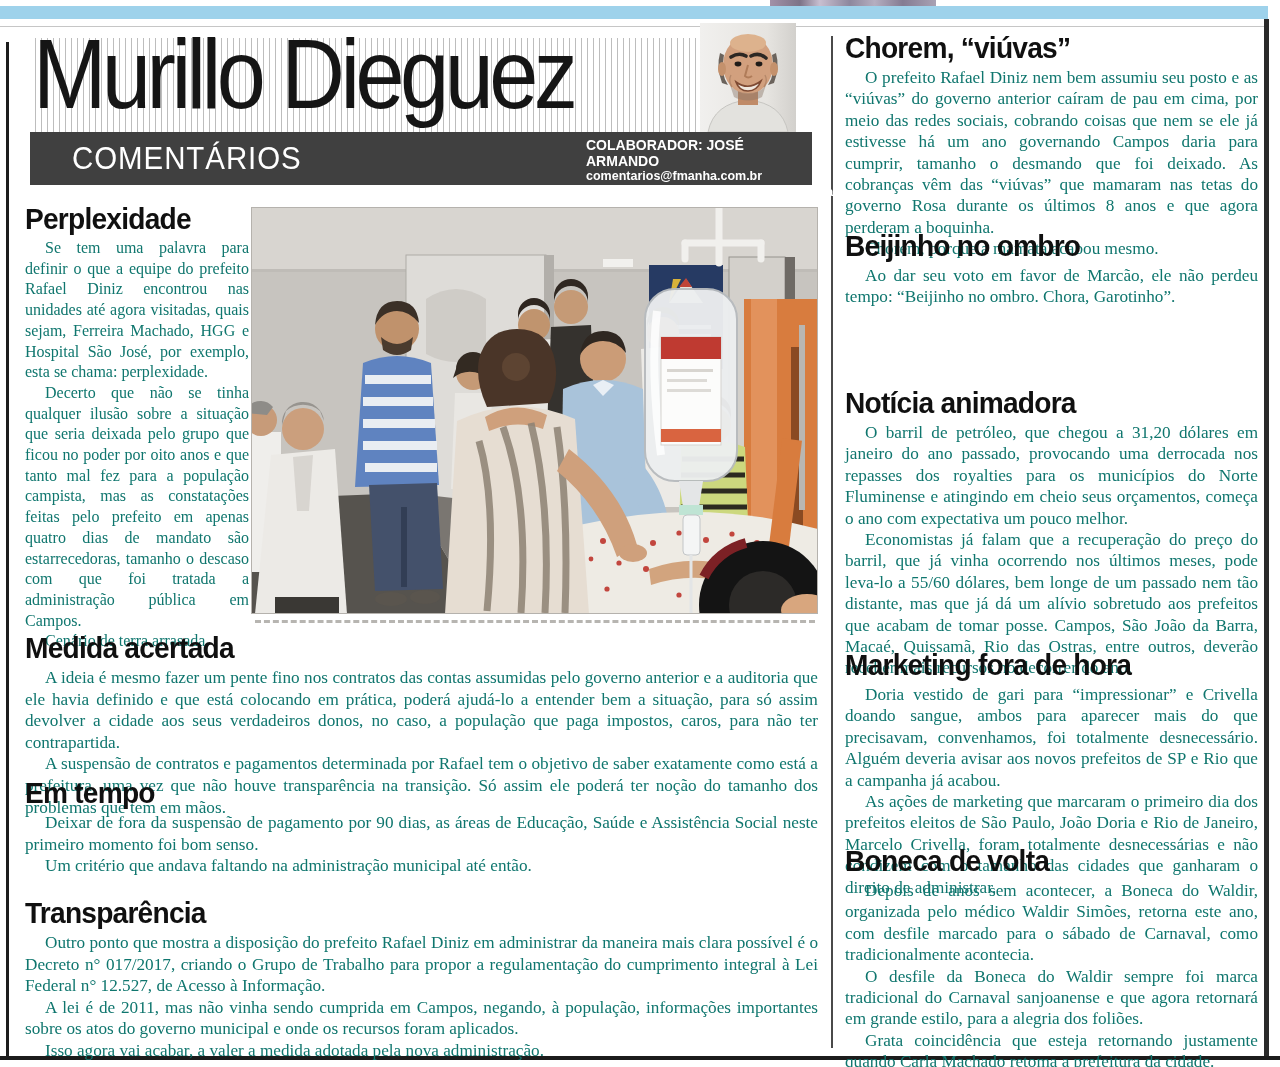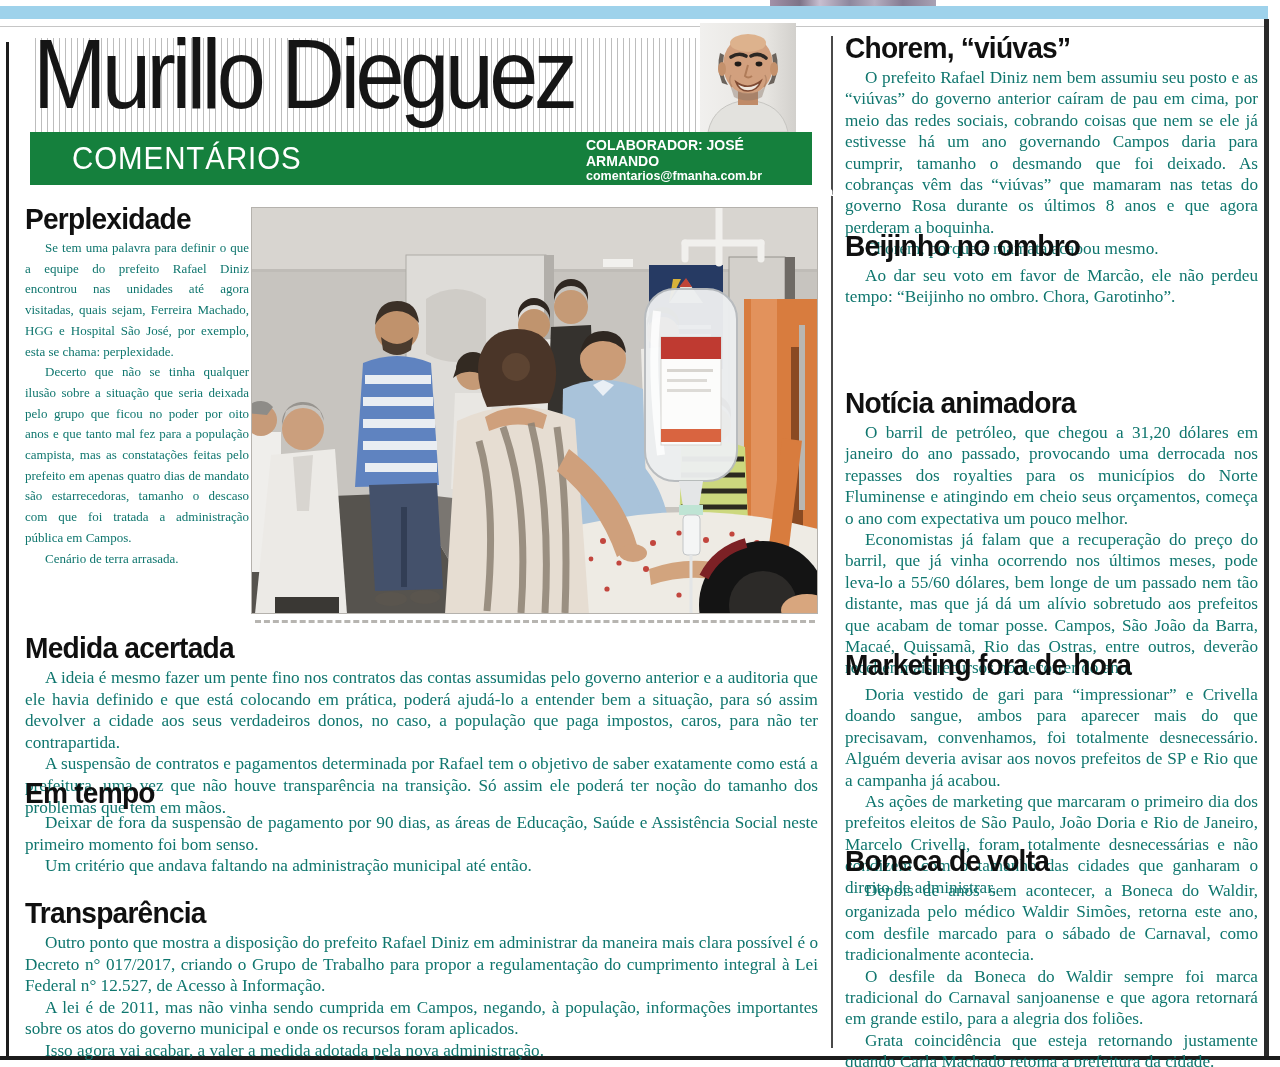--- a/index.html
+++ b/index.html
@@ -15,38 +15,38 @@
   .frame-left{left:6px;top:42px;width:3px;height:1016px;background:#1c1c1c;}
   .frame-right{left:1264px;top:19px;width:5px;height:1039px;background:#2a2a2a;}
   .frame-bottom{left:0;top:1056px;width:1280px;height:4px;background:#1c1c1c;}
   .col-divider{left:831px;top:36px;width:2px;height:1012px;background:#4a4a4a;}
 
   
   .pinstripes{left:30px;top:38px;width:668px;height:95px;
     background:repeating-linear-gradient(to right,#ffffff 0 5px,#bdbdbd 5px 6px);}
   .mast-title{left:33px;top:22px;font-size:98px;line-height:1.08;font-weight:400;
     color:#151515;letter-spacing:-5px;transform:scaleX(0.9);transform-origin:0 0;white-space:nowrap;}
-  .mast-bar{left:30px;top:132px;width:782px;height:53px;background:#15803d;}
+  .mast-bar{left:30px;top:132px;width:782px;height:53px;background:#404040;}
   .comentarios{left:42px;top:9px;font-size:31px;color:#ffffff;letter-spacing:1px;
     transform:scaleX(0.95);transform-origin:0 0;white-space:nowrap;font-weight:400;}
   .collab{left:556px;top:6px;width:224px;color:#ffffff;font-weight:bold;line-height:15.5px;}
   .collab .l1{font-size:14px;}
   .collab .l2{font-size:12.5px;}
   .collab .l3{font-size:12.5px;padding-left:4px;text-align:center;}
   .author-photo{left:700px;top:23px;width:96px;height:109px;}
 
   
   h2.headline{margin:0;font-family:"Liberation Sans",sans-serif;font-weight:bold;color:#101010;
     font-size:29px;line-height:30px;letter-spacing:-0.8px;transform:scaleX(0.97);
     transform-origin:0 50%;white-space:nowrap;}
 
   
   .body-text{font-family:"Liberation Serif",serif;color:#0f766e;text-align:justify;}
   .body-text p{margin:0;text-indent:20px;}
-  .left-col .body-text{font-size:13px;line-height:20.7px;}
+  .left-col .body-text{font-size:16px;line-height:20.7px;}
   .wide .body-text{font-size:17.2px;line-height:21.6px;}
   .right-col .body-text{font-size:17.2px;line-height:21.4px;}
   .gap{height:4px;}
 
   .left-col{left:25px;width:224px;}
   .wide{left:25px;width:793px;}
   .right-col{left:845px;width:413px;}
 
   .main-photo{left:251px;top:207px;width:567px;height:407px;}
   .photo-edge{left:255px;top:620px;width:560px;height:0;border-top:3px dashed #b7b5b1;}

